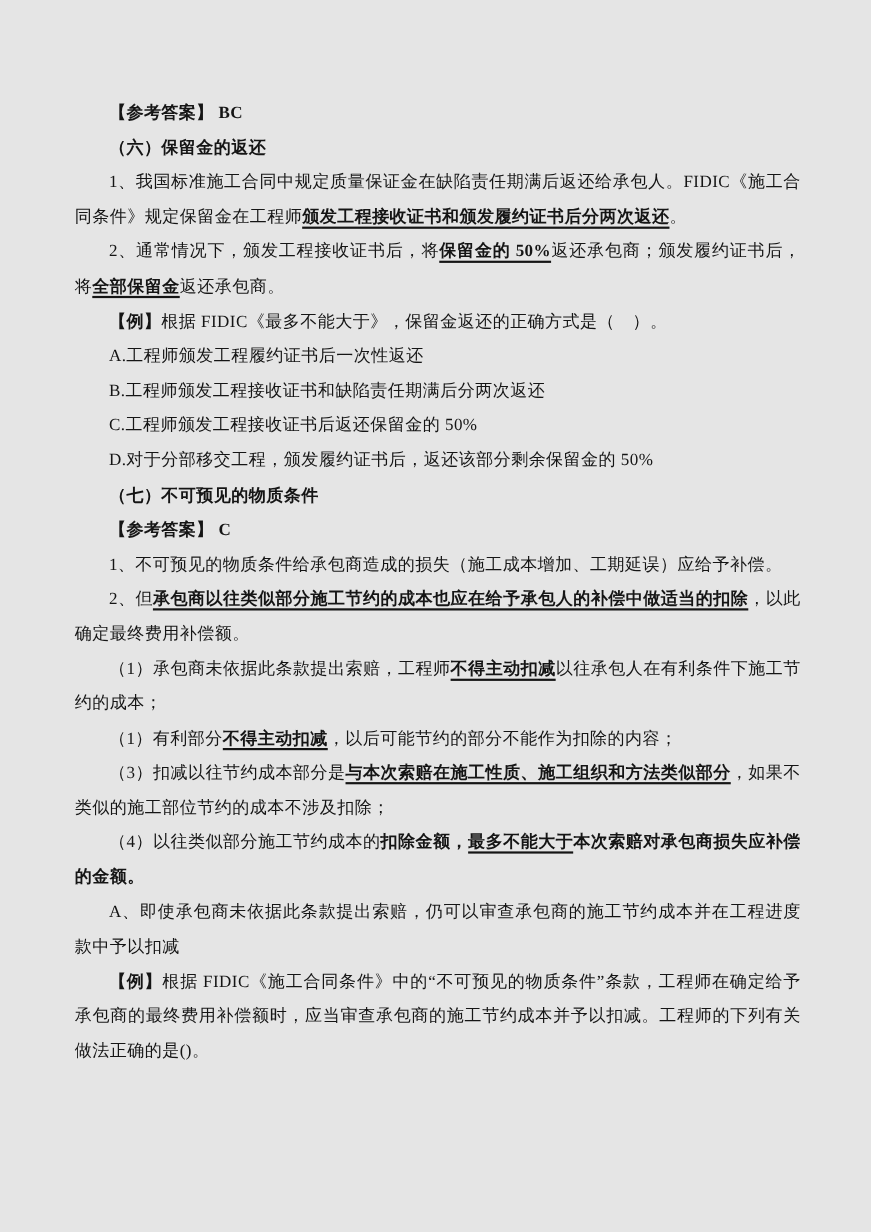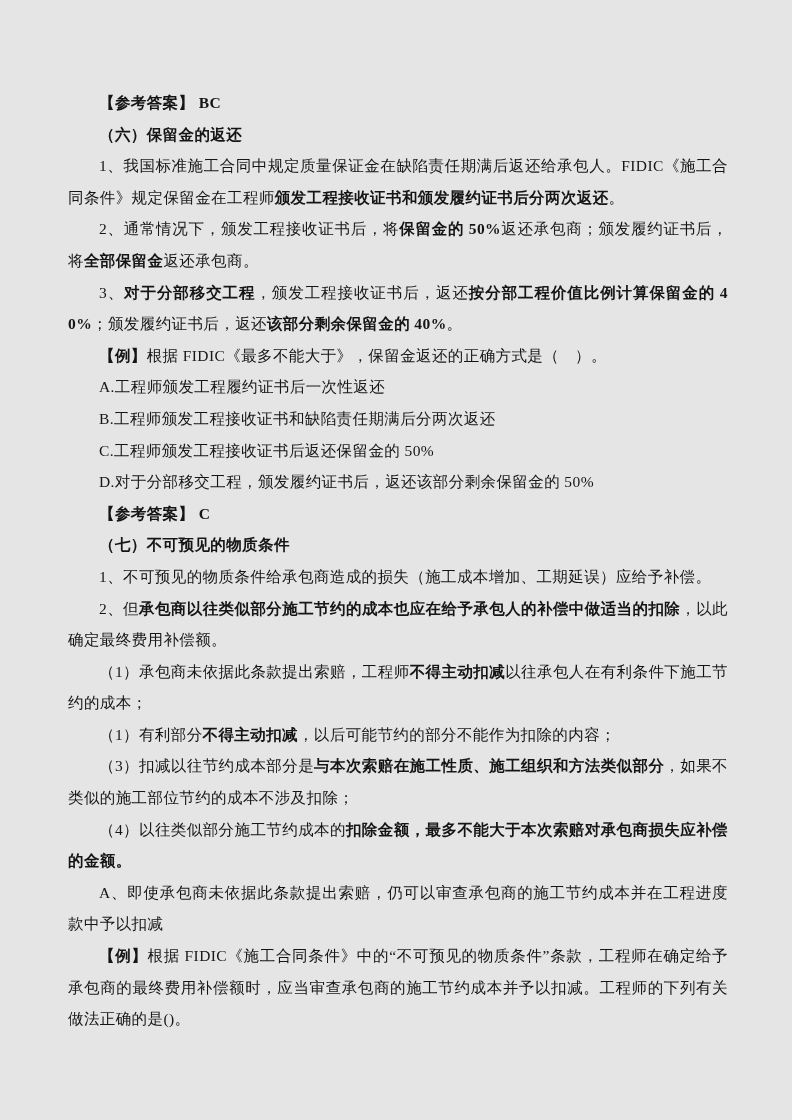--- a/index.html
+++ b/index.html
@@ -29,41 +29,41 @@
     line-height: 31.6px;
     letter-spacing: 0.4px;
     word-break: break-all;
   }
 
   .seg-bold {
     font-weight: bold;
   }
 
   .seg-underline {
+    text-decoration: underline;
     text-underline-offset: 4px;
     text-decoration-thickness: 1.5px;
   }
 </style>
 </head>
 <body>
 
 <div class="page">
   <div class="content">
       <p class="block"><span class="seg-bold">【参考答案】 BC</span></p>
       <p class="block"><span class="seg-bold">（六）保留金的返还</span></p>
       <p class="block"><span>1、我国标准施工合同中规定质量保证金在缺陷责任期满后返还给承包人。FIDIC《施工合同条件》规定保留金在工程师</span><span class="seg-bold seg-underline">颁发工程接收证书和颁发履约证书后分两次返还</span><span>。</span></p>
       <p class="block"><span>2、通常情况下，颁发工程接收证书后，将</span><span class="seg-bold seg-underline">保留金的 50%</span><span>返还承包商；颁发履约证书后，将</span><span class="seg-bold seg-underline">全部保留金</span><span>返还承包商。</span></p>
-      <p class="block"><span>3、</span><span class="seg-bold">对于分部移交工程</span><span>，颁发工程接收证书后，返还</span><span class="seg-bold seg-underline">按分部工程价值比例计算保留金的 40%</span><span>；颁发履约证书后，返还</span><span class="seg-bold seg-underline">该部分剩余保留金的 40%</span><span>。</span></p>
       <p class="block"><span class="seg-bold">【例】</span><span>根据 FIDIC《最多不能大于》，保留金返还的正确方式是（　）。</span></p>
       <p class="block"><span>A.工程师颁发工程履约证书后一次性返还</span></p>
       <p class="block"><span>B.工程师颁发工程接收证书和缺陷责任期满后分两次返还</span></p>
       <p class="block"><span>C.工程师颁发工程接收证书后返还保留金的 50%</span></p>
       <p class="block"><span>D.对于分部移交工程，颁发履约证书后，返还该部分剩余保留金的 50%</span></p>
+      <p class="block"><span class="seg-bold">（七）不可预见的物质条件</span></p>
       <p class="block"><span class="seg-bold">【参考答案】 C</span></p>
-      <p class="block"><span class="seg-bold">（七）不可预见的物质条件</span></p>
       <p class="block"><span>1、不可预见的物质条件给承包商造成的损失（施工成本增加、工期延误）应给予补偿。</span></p>
       <p class="block"><span>2、但</span><span class="seg-bold seg-underline">承包商以往类似部分施工节约的成本也应在给予承包人的补偿中做适当的扣除</span><span>，以此确定最终费用补偿额。</span></p>
       <p class="block"><span>（1）承包商未依据此条款提出索赔，工程师</span><span class="seg-bold seg-underline">不得主动扣减</span><span>以往承包人在有利条件下施工节约的成本；</span></p>
       <p class="block"><span>（1）有利部分</span><span class="seg-bold seg-underline">不得主动扣减</span><span>，以后可能节约的部分不能作为扣除的内容；</span></p>
       <p class="block"><span>（3）扣减以往节约成本部分是</span><span class="seg-bold seg-underline">与本次索赔在施工性质、施工组织和方法类似部分</span><span>，如果不类似的施工部位节约的成本不涉及扣除；</span></p>
       <p class="block"><span>（4）以往类似部分施工节约成本的</span><span class="seg-bold">扣除金额，</span><span class="seg-bold seg-underline">最多不能大于</span><span class="seg-bold">本次索赔对承包商损失应补偿的金额。</span></p>
       <p class="block"><span>A、即使承包商未依据此条款提出索赔，仍可以审查承包商的施工节约成本并在工程进度款中予以扣减</span></p>
       <p class="block"><span class="seg-bold">【例】</span><span>根据 FIDIC《施工合同条件》中的“不可预见的物质条件”条款，工程师在确定给予承包商的最终费用补偿额时，应当审查承包商的施工节约成本并予以扣减。工程师的下列有关做法正确的是()。</span></p>
     </div>
 </div>

